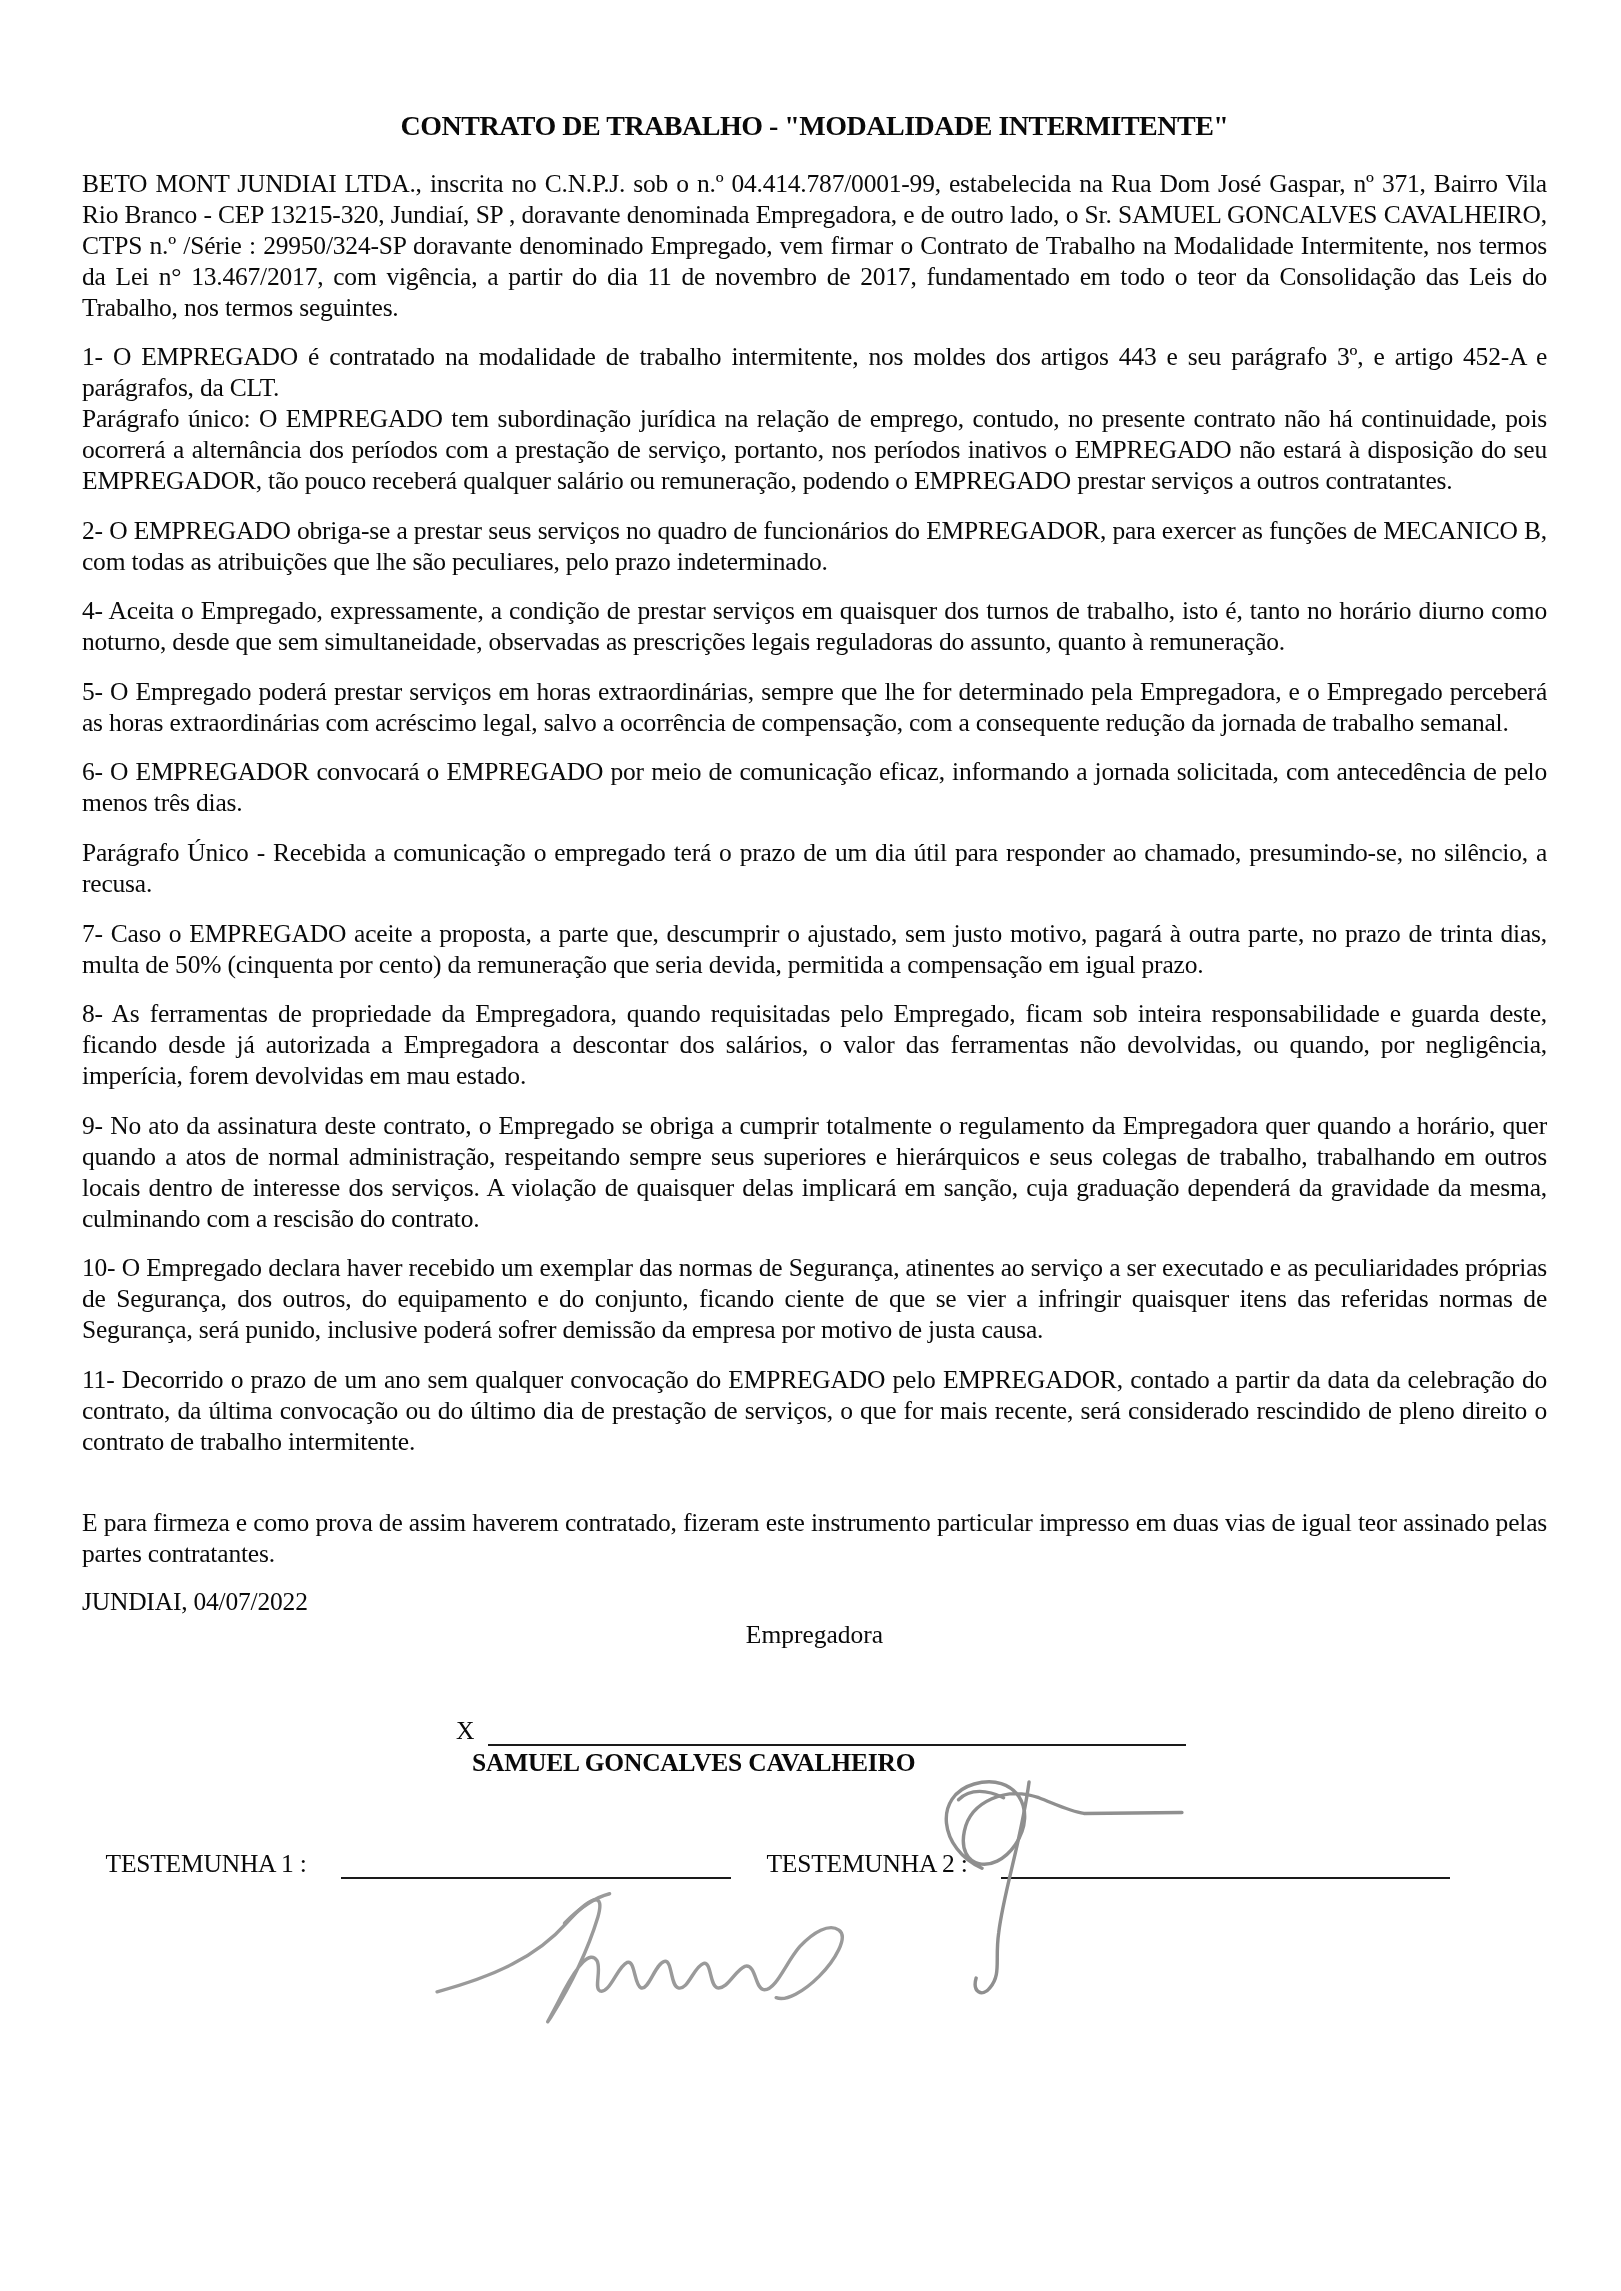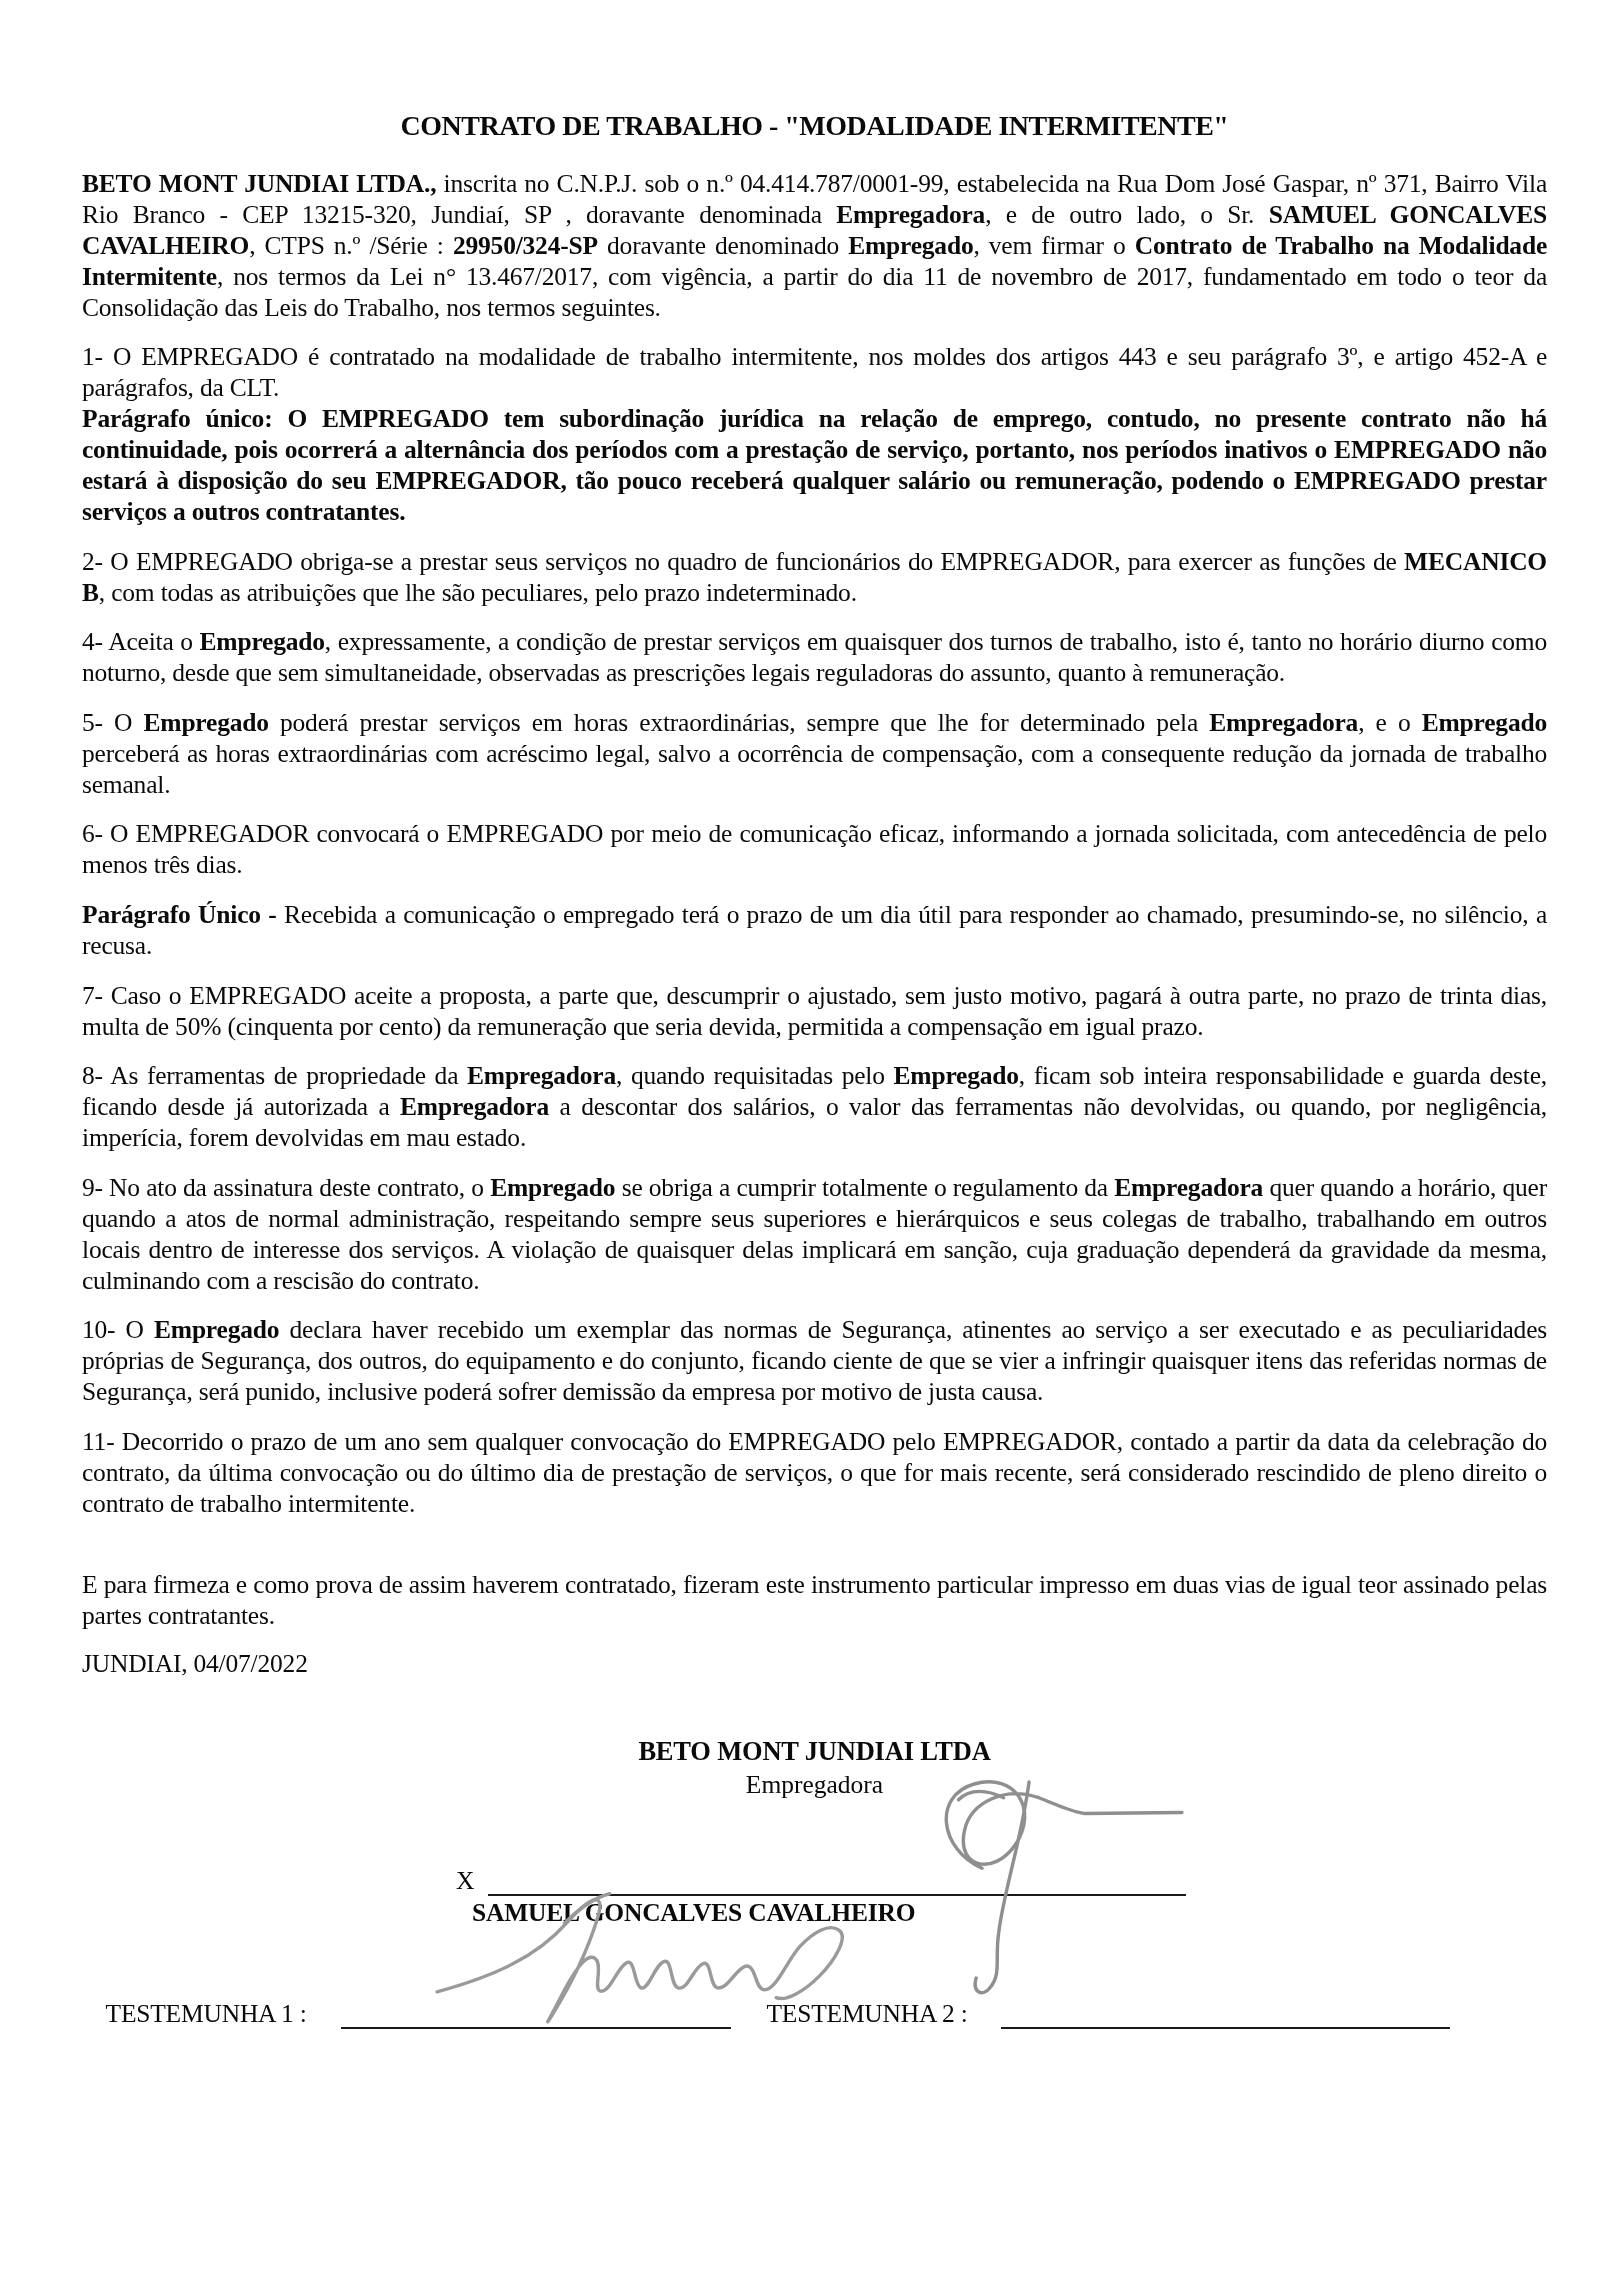--- a/index.html
+++ b/index.html
@@ -21,21 +21,21 @@
     letter-spacing:-0.5px;
     margin:0 0 25.5px 0;
   }
   .para{
     font-size:25.5px;
     letter-spacing:-0.2px;
     line-height:31px;
     text-align:justify;
     margin:0 0 18.6px 0;
   }
-  .para b{font-weight:bold;}
+  .para b{font-weight:normal;}
   .sig-area{position:relative;}
   .sig-date{
     text-align:left;
     font-size:25.5px;
     letter-spacing:-0.2px;
     margin-top:2px;
   }
   .sig-company{
     text-align:center;
     font-weight:bold;
@@ -116,21 +116,20 @@
       <p class="para"><span>8- As ferramentas de propriedade da </span><b>Empregadora</b><span>, quando requisitadas pelo </span><b>Empregado</b><span>, ficam sob inteira responsabilidade e guarda deste, ficando desde já autorizada a </span><b>Empregadora</b><span> a descontar dos salários, o valor das ferramentas não devolvidas, ou quando, por negligência, imperícia, forem devolvidas em mau estado.</span></p>
       <p class="para"><span>9- No ato da assinatura deste contrato, o </span><b>Empregado</b><span> se obriga a cumprir totalmente o regulamento da </span><b>Empregadora</b><span> quer quando a horário, quer quando a atos de normal administração, respeitando sempre seus superiores e hierárquicos e seus colegas de trabalho, trabalhando em outros locais dentro de interesse dos serviços. A violação de quaisquer delas implicará em sanção, cuja graduação dependerá da gravidade da mesma, culminando com a rescisão do contrato.</span></p>
       <p class="para"><span>10- O </span><b>Empregado</b><span> declara haver recebido um exemplar das normas de Segurança, atinentes ao serviço a ser executado e as peculiaridades próprias de Segurança, dos outros, do equipamento e do conjunto, ficando ciente de que se vier a infringir quaisquer itens das referidas normas de Segurança, será punido, inclusive poderá sofrer demissão da empresa por motivo de justa causa.</span></p>
       <p class="para"><span>11- Decorrido o prazo de um ano sem qualquer convocação do EMPREGADO pelo EMPREGADOR, contado a partir da data da celebração do contrato, da última convocação ou do último dia de prestação de serviços, o que for mais recente, será considerado rescindido de pleno direito o contrato de trabalho intermitente.</span></p>
       <p class="para"><br><span>E para firmeza e como prova de assim haverem contratado, fizeram este instrumento particular impresso em duas vias de igual teor assinado pelas partes contratantes.</span></p>
     </div>
 
   <div class="sig-area">
     <div class="sig-date">JUNDIAI, 04/07/2022</div>
 
-    <div class="sig-company">BETO MONT JUNDIAI LTDA</div>
     <div class="sig-role">Empregadora</div>
 
     <div class="sig-xrow">
       <span>X</span>
       <span class="sig-line"></span>
     </div>
     <div class="sig-employee">SAMUEL GONCALVES CAVALHEIRO</div>
 
     <div class="witness-row">
       <span>TESTEMUNHA 1 :</span>

